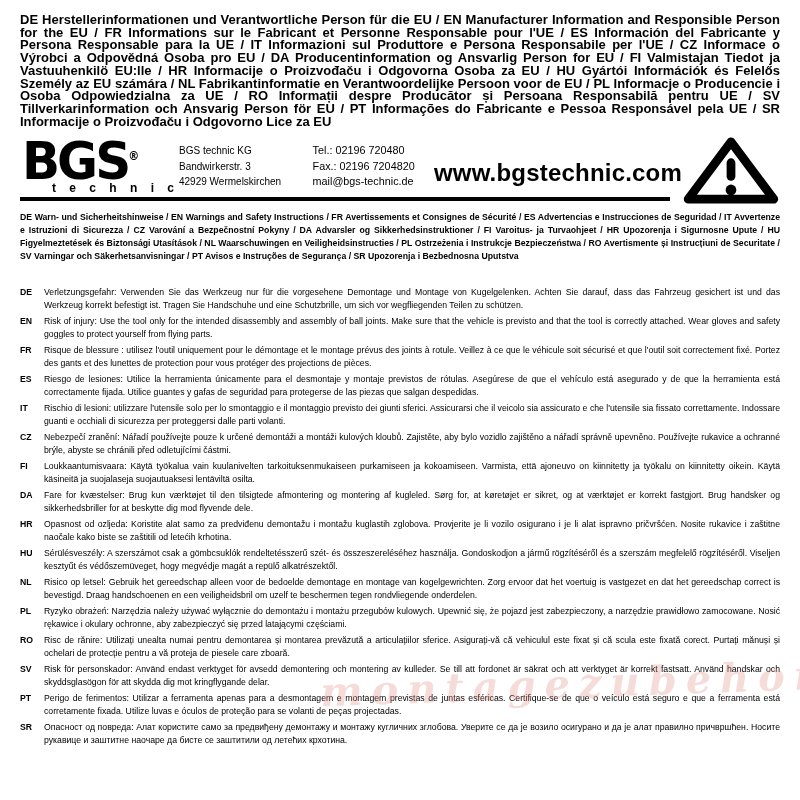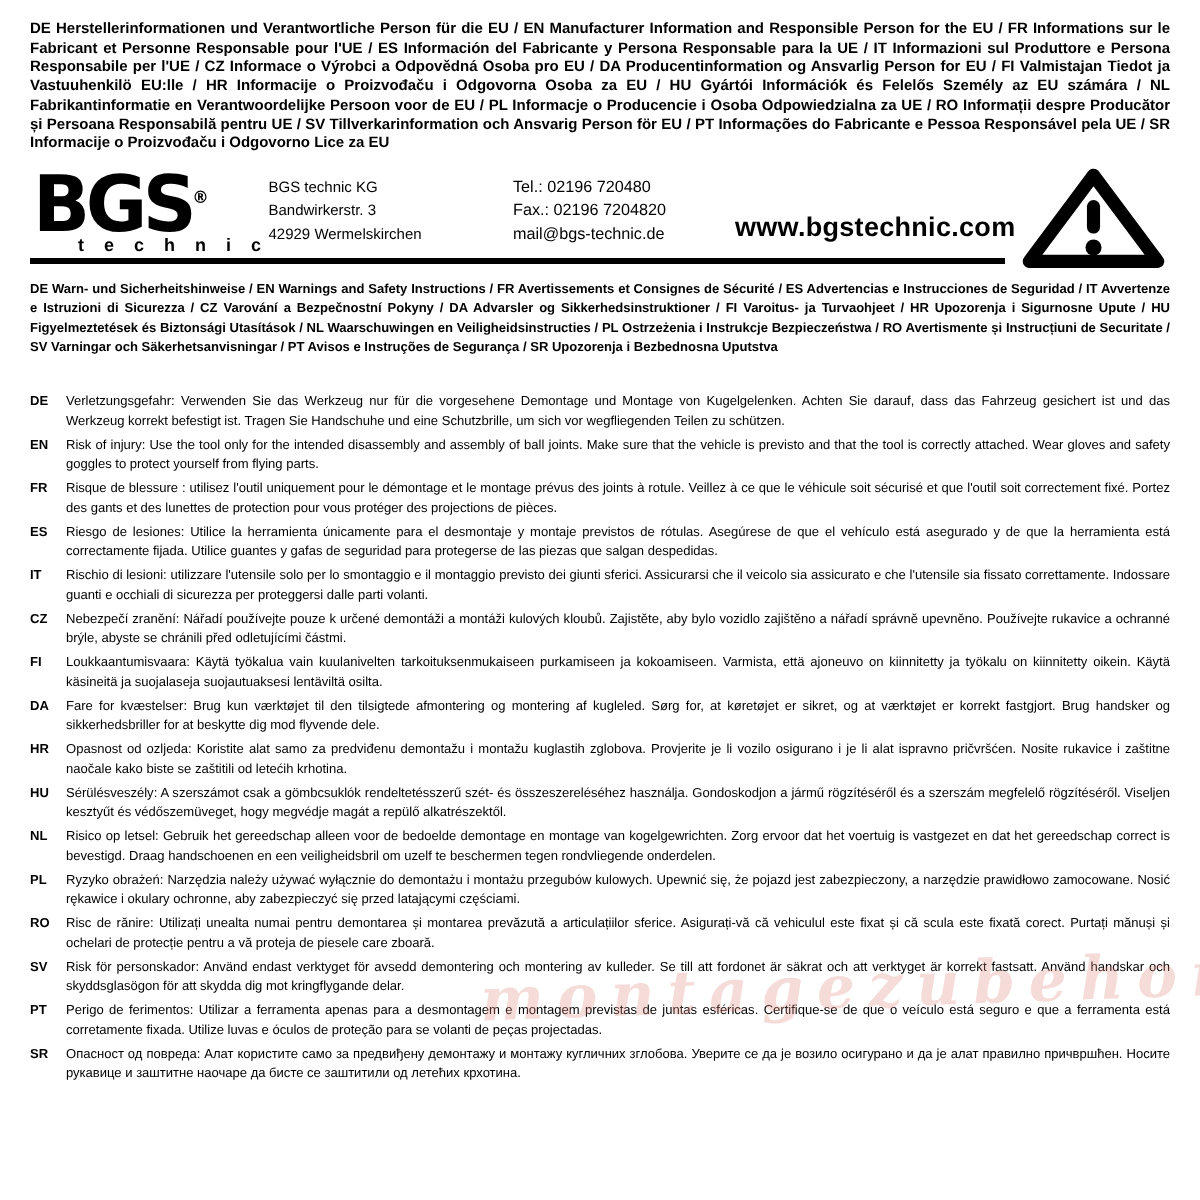--- a/index.html
+++ b/index.html
@@ -7,21 +7,21 @@
     width:800px; height:800px;
     background:#ffffff; color:#000;
     font-family:"Liberation Sans", sans-serif;
     position:relative; overflow:hidden;
     -webkit-font-smoothing:antialiased;
   }
   .page { position:relative; padding:14px 20px 0 20px; }
 
   
   .top-header {
-    font-weight:bold; font-size:10px; line-height:12.7px;
+    font-weight:bold; font-size:13px; line-height:12.7px;
     text-align:justify; color:#000;
   }
 
   
   .brand-row { display:flex; margin-top:5px; height:62px; position:relative; }
   .logo-block { width:157px; position:relative; padding-left:2px; }
   .logo-text {
     font-family:"DejaVu Sans", sans-serif;
     font-weight:900; font-size:50px; line-height:46px;
     letter-spacing:-3px; transform:scaleY(1.04); transform-origin:top left;
@@ -29,21 +29,21 @@
   }
   .logo-reg { font-size:11px; font-weight:bold; vertical-align:18px; letter-spacing:0; }
   .logo-sub {
     font-size:12px; font-weight:bold; letter-spacing:5px;
     margin-top:-2px; padding-left:30px; white-space:nowrap;
   }
   .addr-block { width:163px; padding-top:10px; font-size:10px; line-height:15.5px; }
   .contact-block { width:148px; padding-top:10px; font-size:10.8px; line-height:15.5px; }
   .website {
     align-self:flex-end; margin-bottom:8px;
-    font-size:18px; font-weight:bold; letter-spacing:0.2px; white-space:nowrap;
+    font-size:24px; font-weight:bold; letter-spacing:0.2px; white-space:nowrap;
   }
   .triangle-wrap { margin-left:auto; width:100px; padding-top:2px; }
 
   .rule { width:650px; border-top:4px solid #000; margin-top:2px; }
 
   
   .section-header {
     margin-top:10px; font-weight:bold; font-size:8.7px; line-height:13px;
     text-align:justify;
   }

